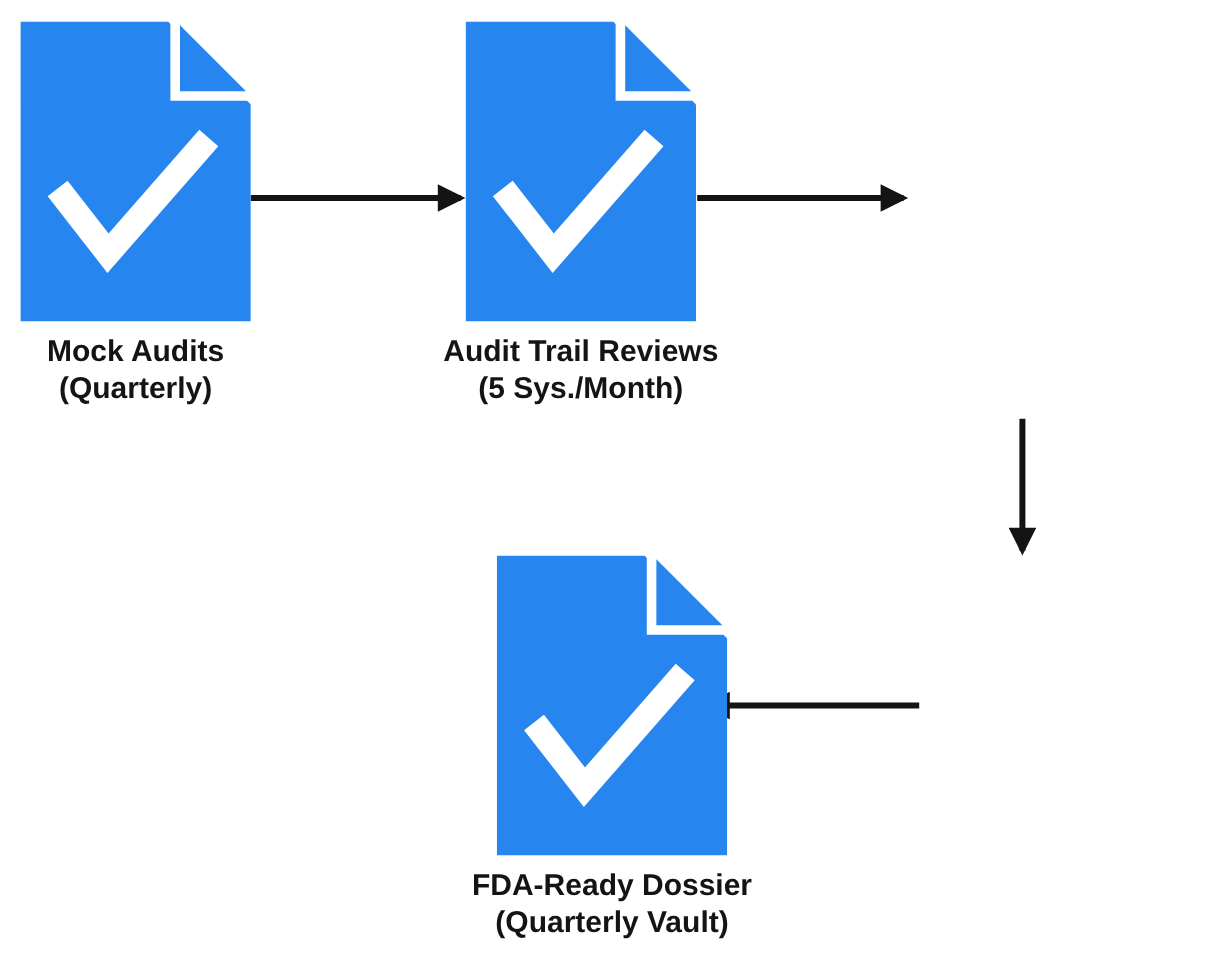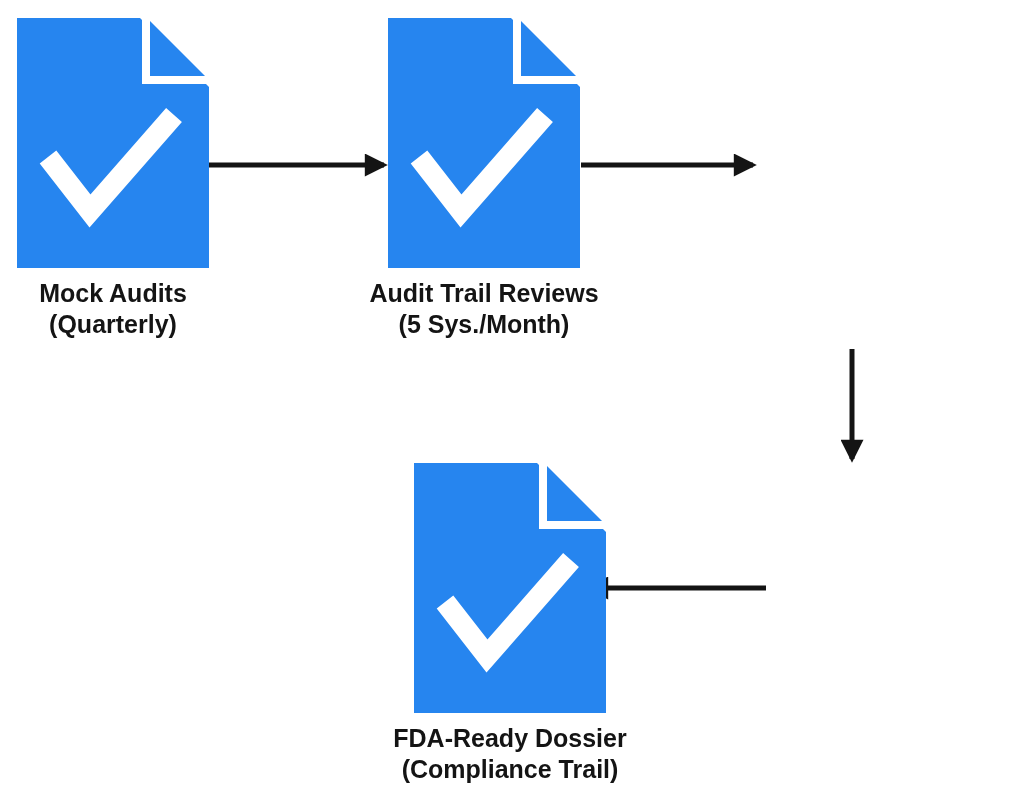--- a/index.html
+++ b/index.html
@@ -108,18 +108,18 @@
 
   <div class="node" style="left:387px; top:463px;margin-left:27px;">
     <svg class="doc-icon" viewBox="0 0 192 250" xmlns="http://www.w3.org/2000/svg">
       <path class="doc-body" d="M0,0 H123 L192,69 V250 H0 Z"></path>
       <polygon class="doc-flap-gap" points="125,-16 125,66 207,66"></polygon>
       <polygon class="doc-flap" points="133,3 133,58 188,58"></polygon>
       <polyline class="doc-check" points="31,139 73,193 157,97"></polyline>
     </svg>
     <div class="node-label">
       <span class="line">FDA-Ready Dossier</span>
-      <span class="line">(Compliance Trail)</span>
+      <span class="line">(Quarterly Vault)</span>
     </div>
   </div>
 
 
 </div>
 
 </body></html>

